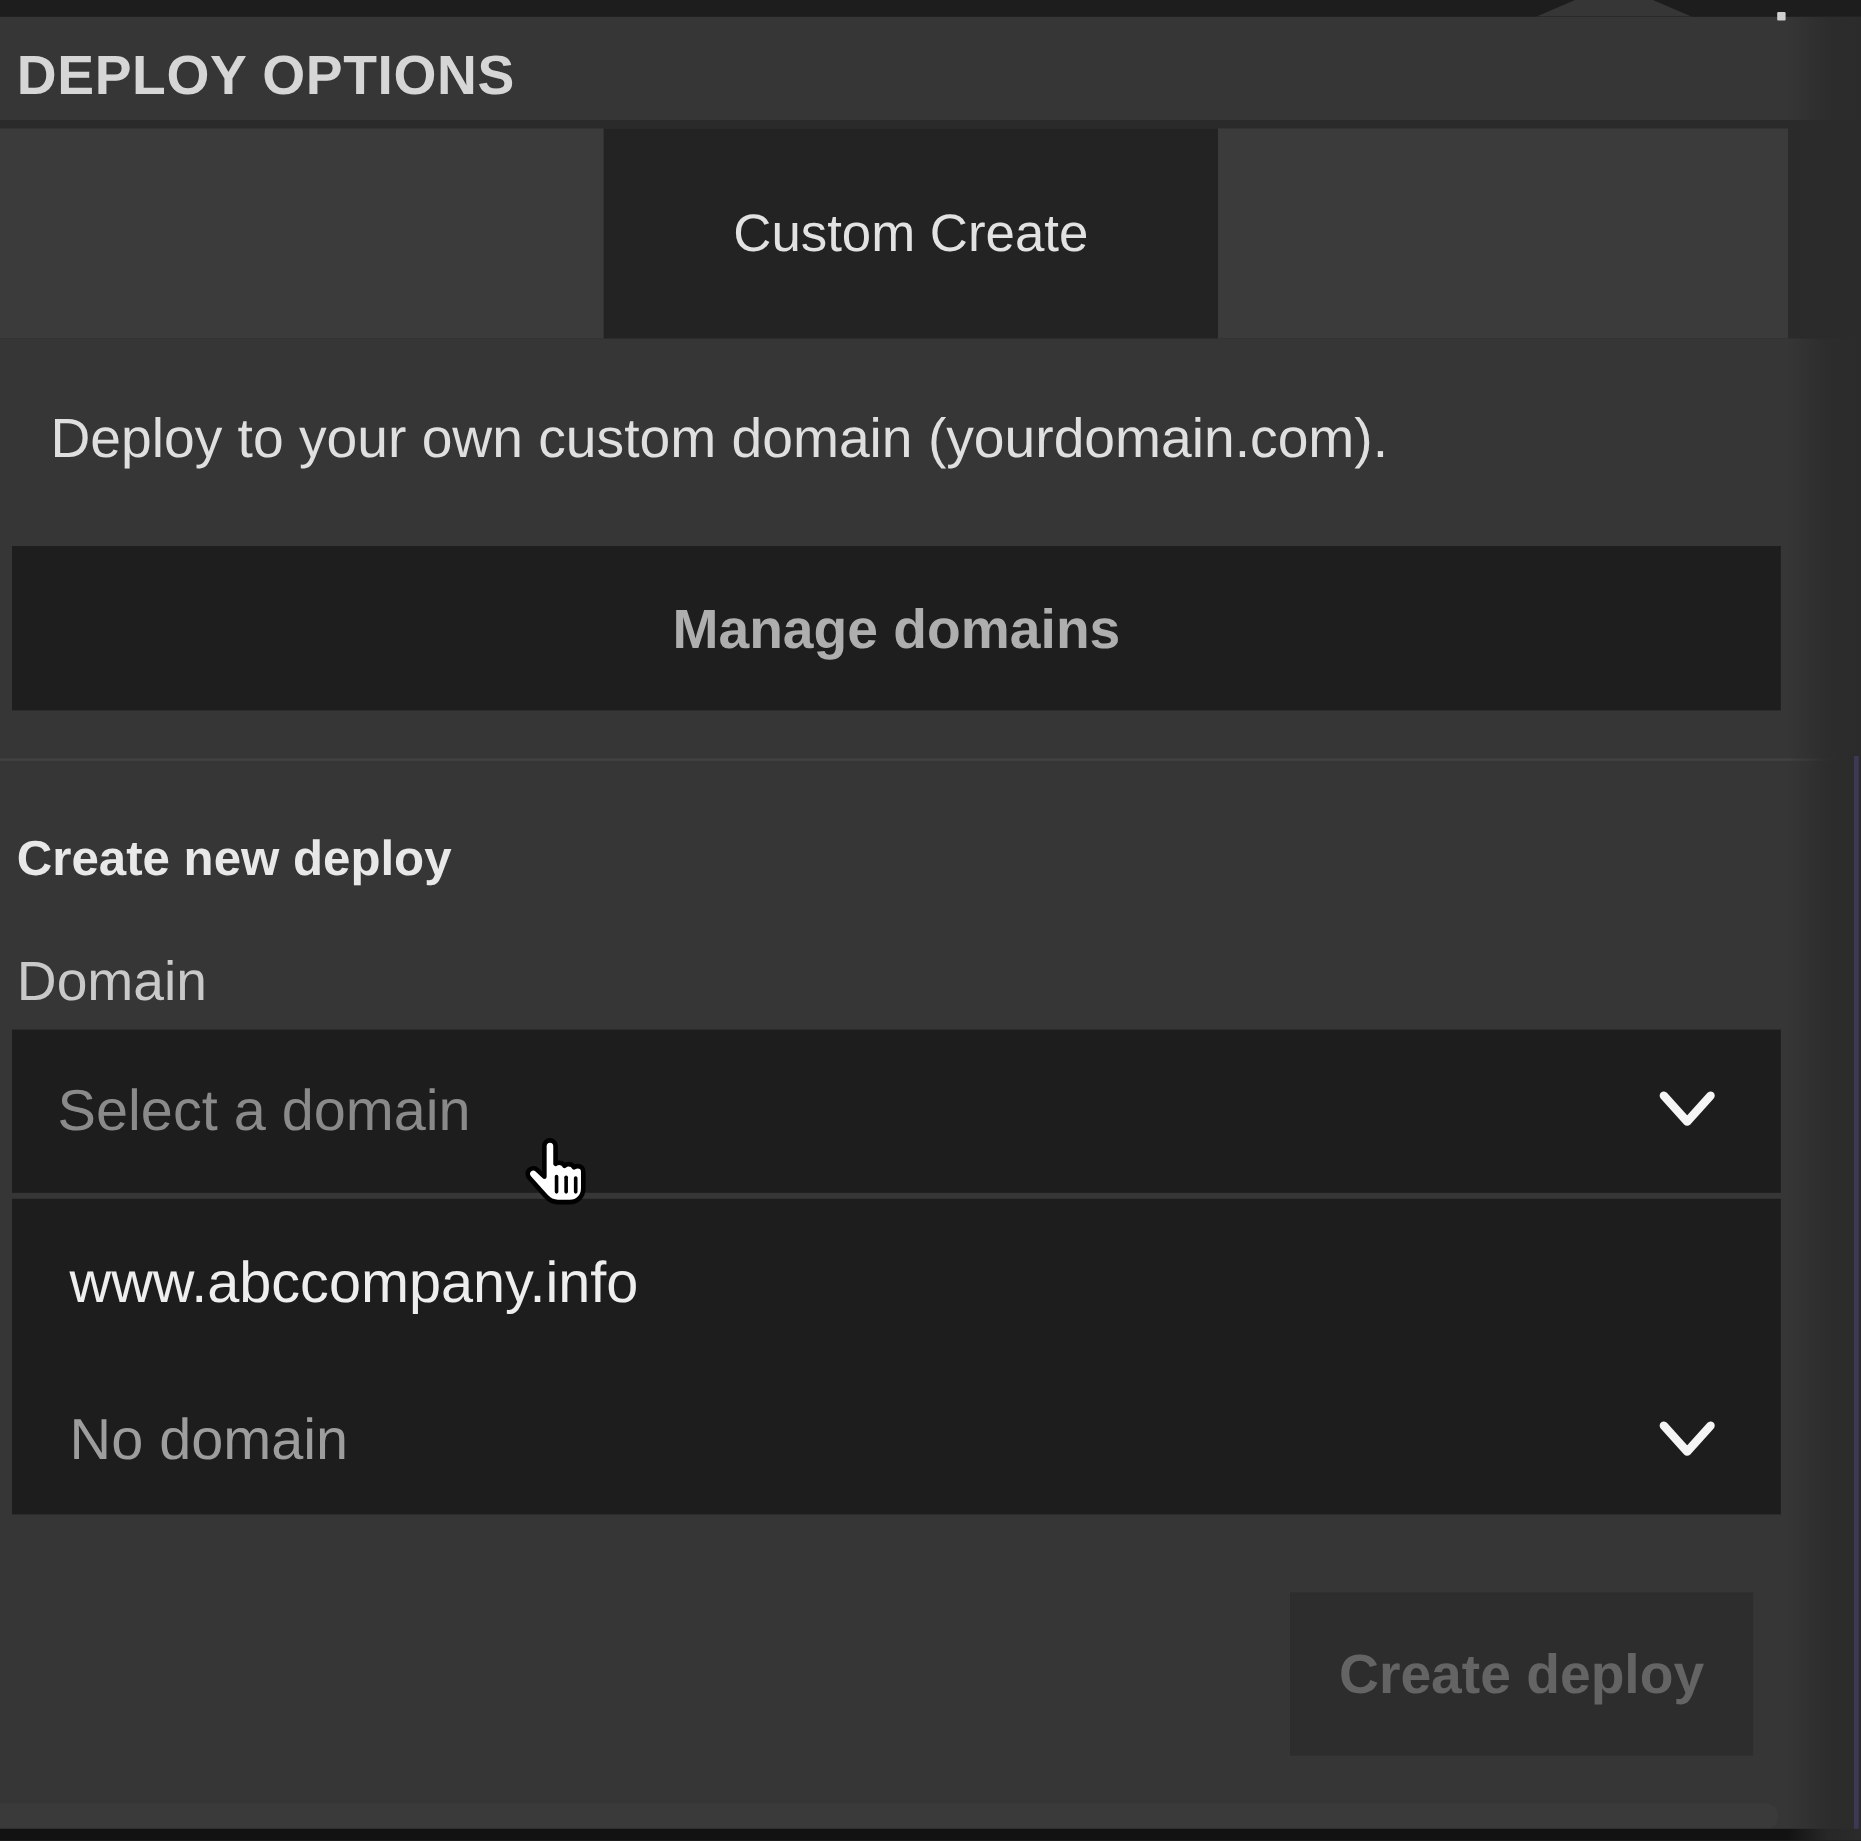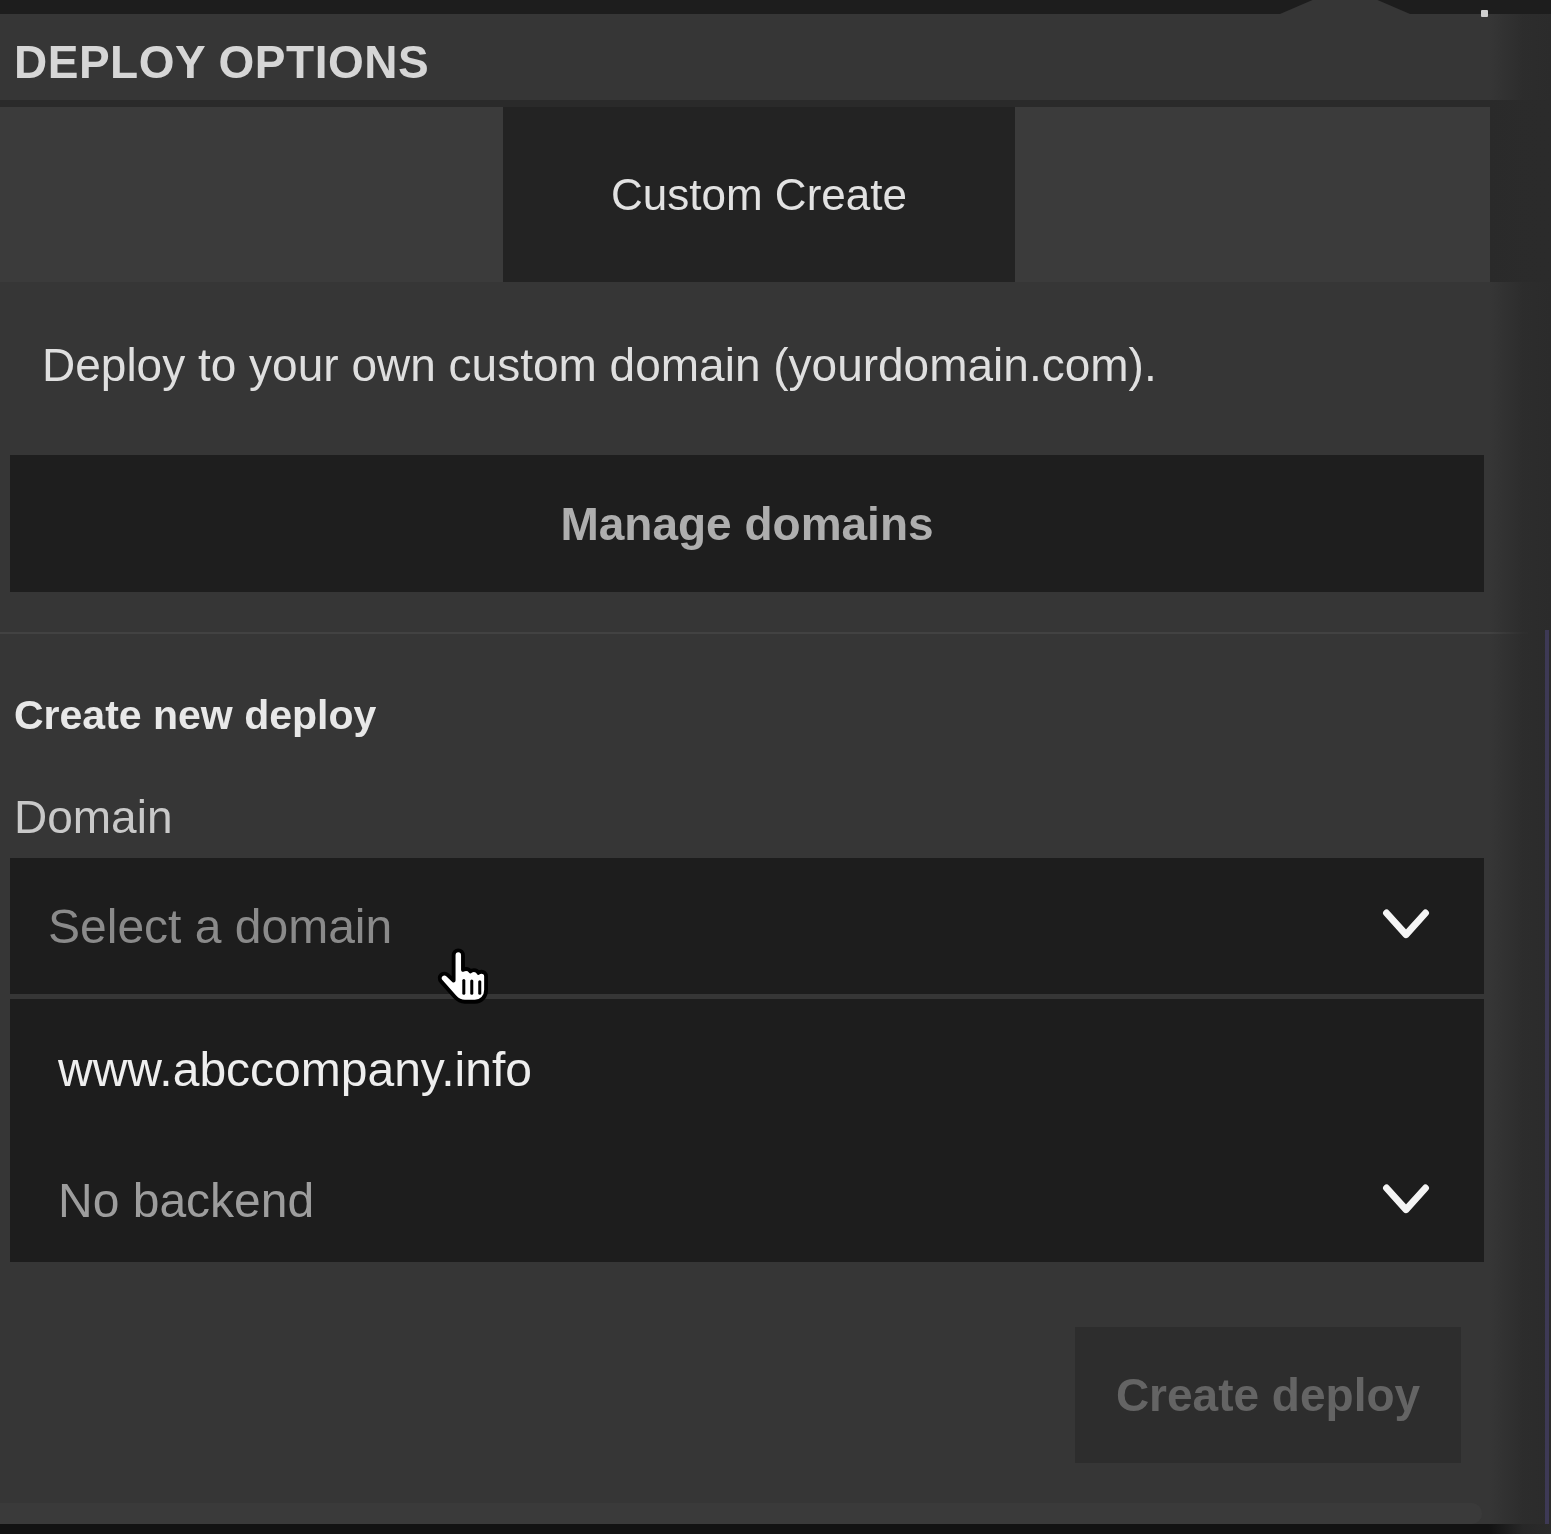--- a/index.html
+++ b/index.html
@@ -162,21 +162,21 @@
           <polyline points="3,3 12,13 21,3" fill="none" stroke="#f5f5f5" stroke-width="3.2" stroke-linecap="round" stroke-linejoin="round"></polyline>
         </svg>
     </span>
   </div>
 
   <div class="dropdown-panel">
     <div class="domain-option">
       <span>www.abccompany.info</span>
     </div>
     <div class="backend-select">
-      <span class="value">No backend</span>
+      <span class="value">No domain</span>
       <span class="chevron">
         <svg viewBox="0 0 24 18">
             <polyline points="3,3 12,13 21,3" fill="none" stroke="#f5f5f5" stroke-width="3.2" stroke-linecap="round" stroke-linejoin="round"></polyline>
           </svg>
       </span>
     </div>
   </div>
 
   <button class="create-deploy-btn">
     <span>Create deploy</span>

